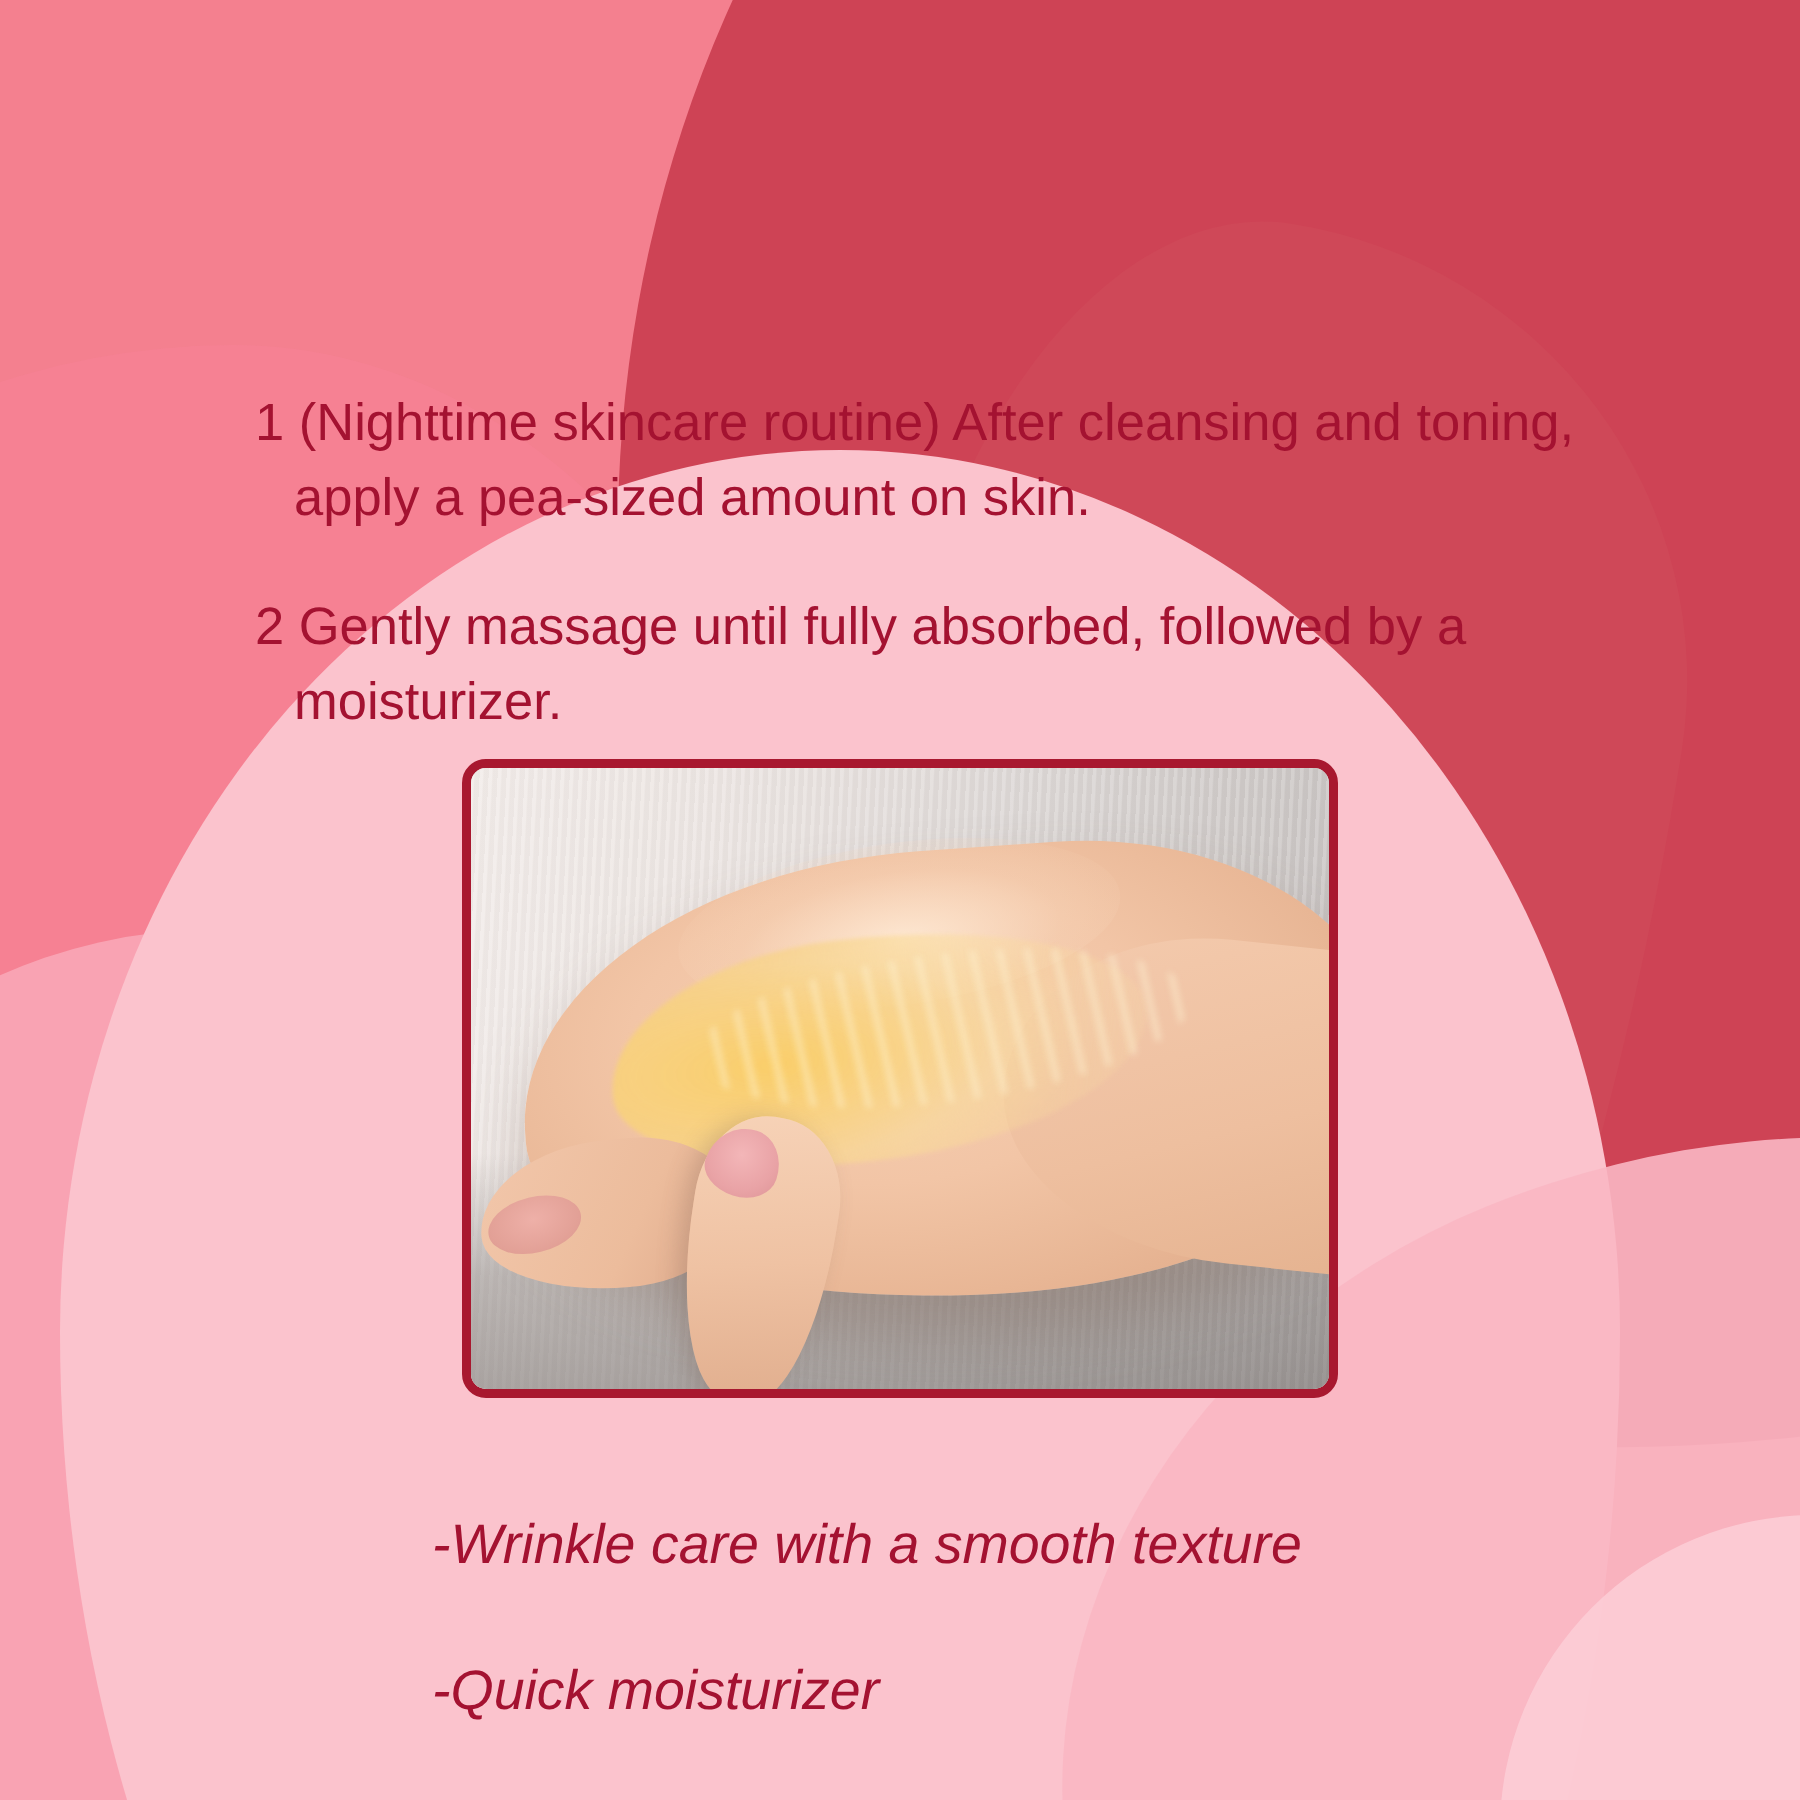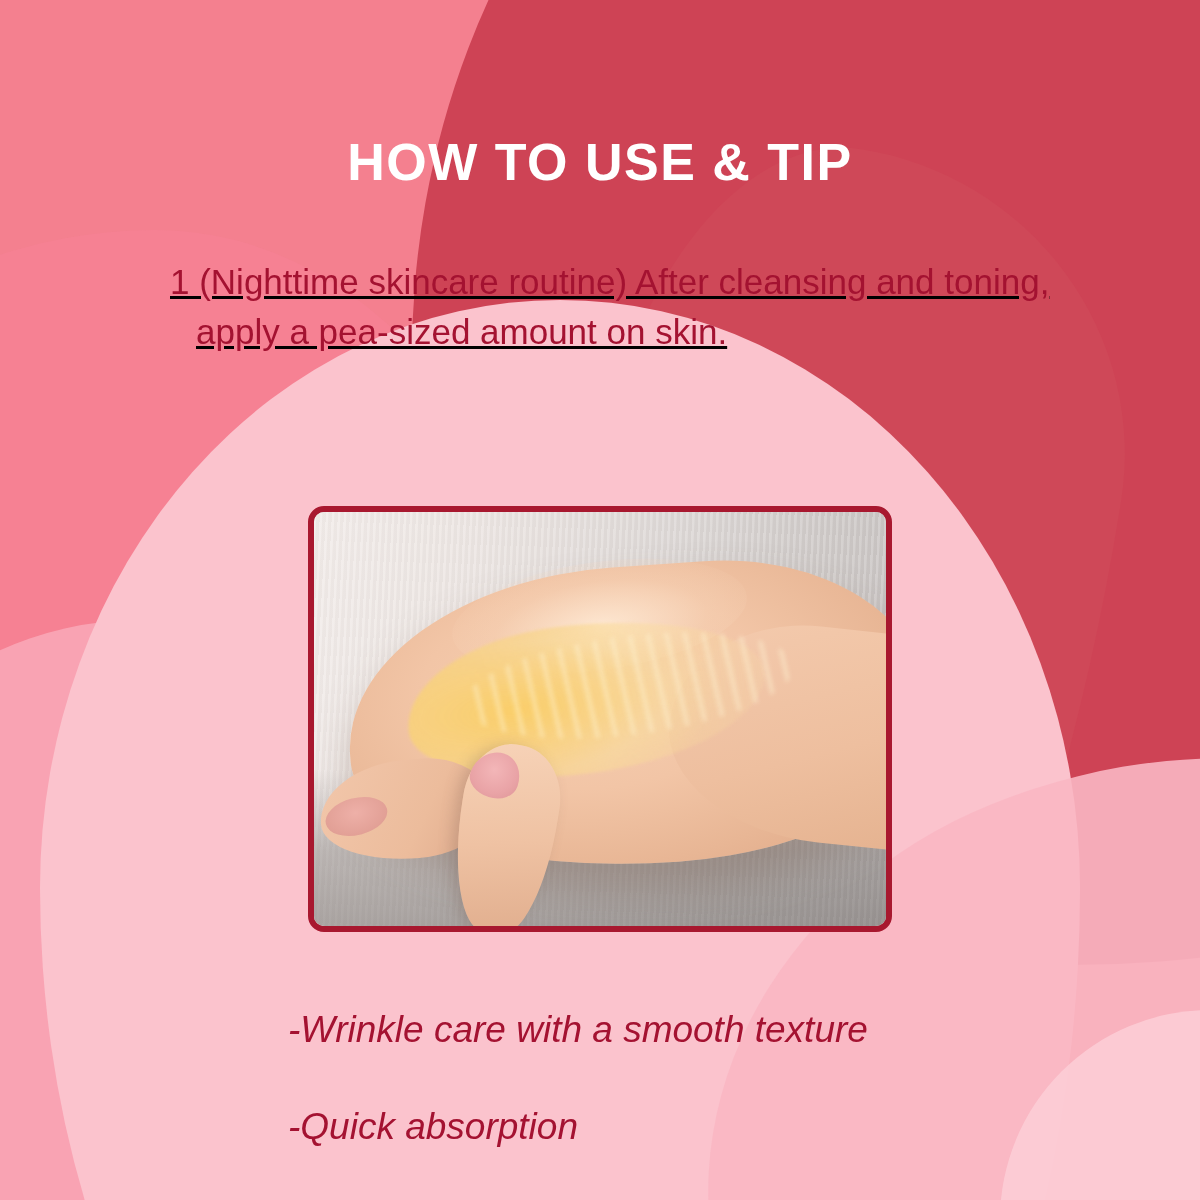--- a/index.html
+++ b/index.html
@@ -121,21 +121,20 @@
     font-weight: bold;
     letter-spacing: 1.5px;
     line-height: 1.05;
   }
 
   #steps-list {
     position: absolute;
     top: 222px;
     left: 170px;
     width: 930px;
-    text-decoration: underline;
   }
 
   .step-item {
     color: #a41231;
     font-size: 35px;
     line-height: 1.44;
     margin-bottom: 14px;
     padding-left: 26px;
     text-indent: -26px;
   }
@@ -318,24 +317,24 @@
   <div class="bg-layer" id="bg-blob-left"></div>
   <div class="bg-layer" id="bg-sweep-topright"></div>
   <div class="bg-layer" id="bg-wedge-center"></div>
   <div class="bg-layer" id="bg-halo-bottomleft"></div>
   <div class="bg-layer" id="bg-arch-light"></div>
   <div class="bg-layer" id="bg-ribbon-bottomright"></div>
   <div class="bg-layer" id="bg-glow-corner"></div>
 
   <div id="content">
 
-    <h1 id="page-title">HOW TO USE &amp; TIP</h1>
 
     <div id="steps-list">
       <p class="step-item">1 (Nighttime skincare routine) After cleansing and toning, apply a pea-sized amount on skin.</p>
+      <p class="step-item">2 Gently massage until fully absorbed, followed by a moisturizer.</p>
     </div>
 
     <div id="product-photo-frame" title="Close-up of a hand with yellow serum being massaged into the back of the hand with a fingertip">
       <div class="photo-inner">
         <div id="photo-wall"></div>
         <div id="photo-wall-texture"></div>
         <div id="photo-surface-shadow"></div>
         <div id="photo-hand"></div>
         <div id="photo-forearm"></div>
         <div id="photo-knuckles"></div>
@@ -343,17 +342,17 @@
         <div id="photo-serum-streaks"></div>
         <div id="photo-fingers-left"></div>
         <div id="photo-thumb-tip"></div>
         <div id="photo-finger"></div>
         <div id="photo-fingernail"></div>
       </div>
     </div>
 
     <div id="benefits-list">
       <p class="benefit-item">-Wrinkle care with a smooth texture</p>
-      <p class="benefit-item">-Quick absorption</p>
+      <p class="benefit-item">-Quick moisturizer</p>
     </div>
 
   </div>
 </div>
 
 </body></html>

